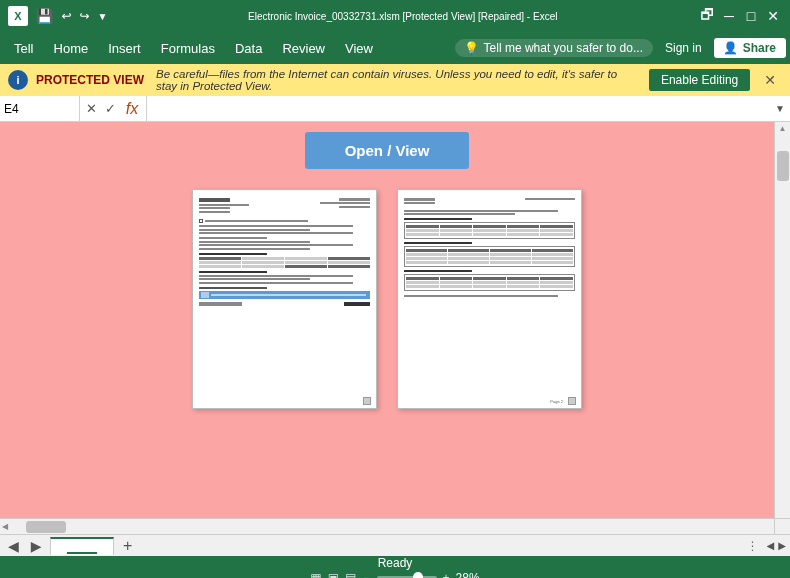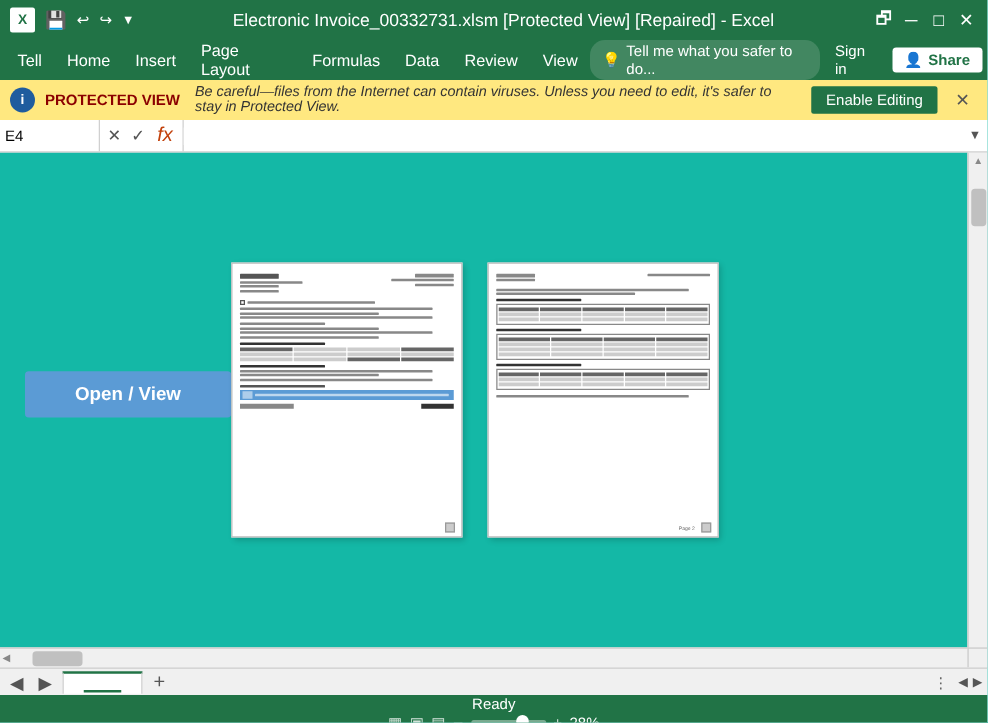--- a/index.html
+++ b/index.html
@@ -10,21 +10,21 @@
       height: 32px;
       background: #217346;
       display: flex;
       align-items: center;
       justify-content: space-between;
       padding: 0 8px;
       color: white;
       font-size: 12px;
     }
     .title-bar-left { display: flex; align-items: center; gap: 8px; }
-    .title-bar-center { flex: 1; text-align: center; font-size: 14px; }
+    .title-bar-center { flex: 1; text-align: center; font-size: 10px; }
     .title-bar-right { display: flex; align-items: center; gap: 4px; }
     .title-btn { width: 18px; height: 18px; display: flex; align-items: center; justify-content: center; cursor: pointer; font-size: 14px; }
 
     
     .menu-bar {
       height: 32px;
       background: #217346;
       display: flex;
       align-items: center;
       padding: 0 4px;
@@ -137,26 +137,25 @@
       color: rgba(180,180,180,0.35);
       white-space: nowrap;
       pointer-events: none;
       letter-spacing: -2px;
     }
 
     
     .sheet-content {
       position: absolute;
       top: 0; left: 0; right: 16px; bottom: 16px;
-      background: #14b8a6;
+      background: #fca5a5;
       overflow: hidden;
       display: flex;
-      flex-direction: row;
-      align-items: center;
-      padding: 20px;
+      flex-direction: column;
+      align-items: center;
     }
 
     
     .open-view-btn {
       background: #5B9BD5;
       color: white;
       border: none;
       padding: 10px 40px;
       font-size: 15px;
       font-weight: bold;
@@ -288,21 +287,20 @@
     <span class="title-btn">─</span>
     <span class="title-btn">□</span>
     <span class="title-btn">✕</span>
   </div>
 </div>
 
 <div class="menu-bar">
   <div class="menu-item">Tell</div>
   <div class="menu-item">Home</div>
   <div class="menu-item">Insert</div>
-  <div class="menu-item">Page Layout</div>
   <div class="menu-item">Formulas</div>
   <div class="menu-item">Data</div>
   <div class="menu-item">Review</div>
   <div class="menu-item">View</div>
   <div class="menu-separator"></div>
   <div class="menu-right">
     <div class="tell-me">
       <span>💡</span>
       <span>Tell me what you safer to do...</span>
     </div>

